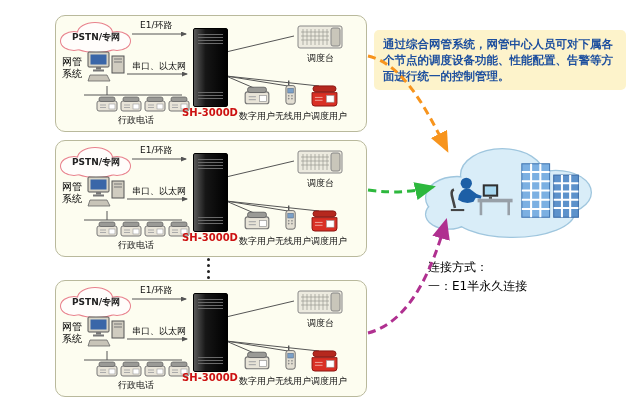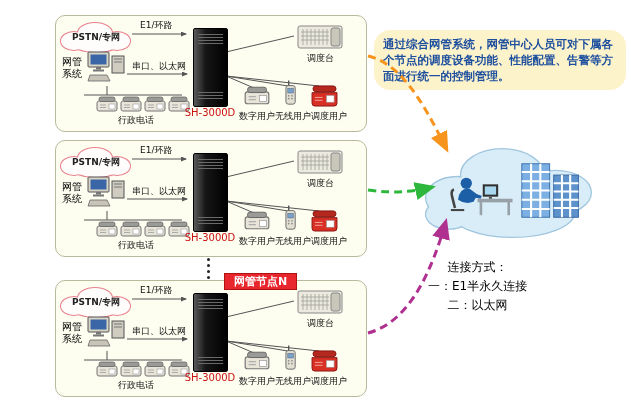--- a/index.html
+++ b/index.html
@@ -21,30 +21,30 @@
             justify-content:center;font-size:9px;font-weight:bold;color:#222;}
   .nms{position:absolute;left:6px;top:40px;width:22px;font-size:10px;font-weight:normal;
        line-height:12px;color:#000;z-index:3;}
   .server{position:absolute;left:137px;top:12px;width:33px;height:77px;border:1px solid #000;
           border-radius:2px;background:linear-gradient(90deg,#5a5a5a,#161616 35%,#000);z-index:2;}
   .server i{display:block;position:absolute;left:4px;right:4px;
             background:repeating-linear-gradient(#6a6a6a 0,#6a6a6a 1px,transparent 1px,transparent 3px);}
   .server .v1{top:5px;height:12px;}
   .server .v2{bottom:6px;height:8px;}
   .sname{position:absolute;left:119px;top:91px;width:70px;text-align:center;font-size:10px;
-         font-weight:normal;color:#cc1111;z-index:3;}
+         font-weight:bold;color:#cc1111;z-index:3;}
   
   .desc{position:absolute;left:374px;top:30px;width:252px;box-sizing:border-box;
-        background:#fdf3cb;border-radius:16px;padding:6px 9px;color:#1d4f9e;
+        background:#fdf3cb;border-radius:5px;padding:6px 9px;color:#1d4f9e;
         font-size:11.5px;line-height:16px;font-weight:bold;z-index:2;}
   .center-title{position:absolute;left:466px;top:120px;font-size:15px;font-weight:bold;
                 color:#e8392b;letter-spacing:1px;z-index:7;}
   .bigcloud{position:absolute;left:420px;top:136px;width:180px;height:108px;z-index:4;}
   .bigcloud svg{display:block;width:100%;height:100%;}
-  .conn{position:absolute;left:428px;top:258px;font-size:12px;line-height:19px;color:#000;z-index:2;text-align:center;}
+  .conn{position:absolute;left:428px;top:258px;font-size:12px;line-height:19px;color:#000;z-index:2;}
   .flows{position:absolute;left:0;top:0;width:640px;height:400px;pointer-events:none;z-index:6;}
   .flows path{fill:none;stroke-width:3;stroke-dasharray:8 5;}
   .fo{stroke:#f7941d}.fg{stroke:#2db83d}.fp{stroke:#b03090}
   .dots{position:absolute;left:207px;top:258px;display:flex;flex-direction:column;gap:3px;z-index:2;}
   .dots i{width:3px;height:3px;background:#222;border-radius:50%;}
 </style>
 </head>
 <body>
 
 <svg width="0" height="0" style="position:absolute" aria-hidden="true">
@@ -346,21 +346,20 @@
         </svg>
       </div>
     <div class="slot" style="left:254px;top:68px;width:29px;height:23px">
         <svg viewBox="0 0 30 24">
           <use href="#icn-redphone"></use>
         </svg>
       </div>
     <span class="lbl uc" style="left:181px;top:94px;width:40px">数字用户</span>
     <span class="lbl uc" style="left:217px;top:94px;width:40px">无线用户</span>
     <span class="lbl uc" style="left:253px;top:94px;width:40px">调度用户</span>
-    <div class="banner"><span>网管节点N</span></div>
   </div>
 
   <div class="dots">
       <i></i>
       <i></i>
       <i></i>
       <i></i>
     </div>
 
   <div class="desc">
@@ -404,21 +403,20 @@
         <path d="M99 35 h27 M99 44 h27 M99 53 h27 M99 62 h27 M99 71 h27 M108 27 v52 M117 27 v52" stroke="#fff" stroke-width="2" fill="none"></path>
         <rect x="130" y="38" width="24" height="41" fill="#5d92cb" stroke="#3a6aa6"></rect>
         <path d="M130 46 h24 M130 54 h24 M130 62 h24 M130 70 h24 M138 38 v41 M146 38 v41" stroke="#fff" stroke-width="2" fill="none"></path>
       </g>
     </svg>
   </div>
 
   <div class="conn">
     <div>连接方式：</div>
     <div>一：E1半永久连接</div>
-    <div>二：以太网</div>
   </div>
 
   <svg class="flows" viewBox="0 0 640 400">
     <path class="fo" d="M368 56 C402 64 424 104 447 150" marker-end="url(#ah-o)"></path>
     <path class="fg" d="M368 190 C396 194 416 191 433 187" marker-end="url(#ah-g)"></path>
     <path class="fp" d="M368 333 C410 322 432 270 446 221" marker-end="url(#ah-p)"></path>
   </svg>
 
 </div>
 

